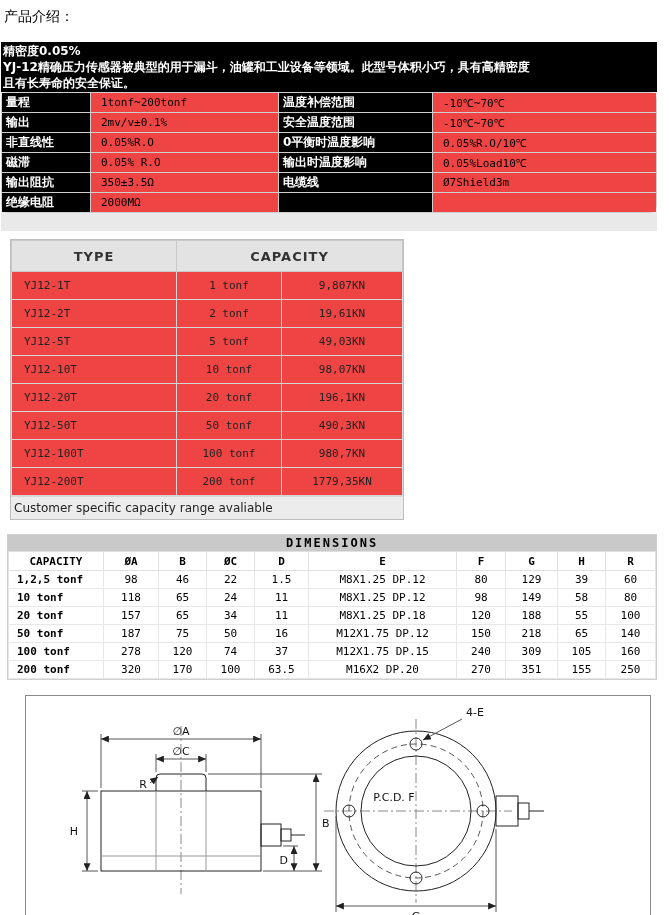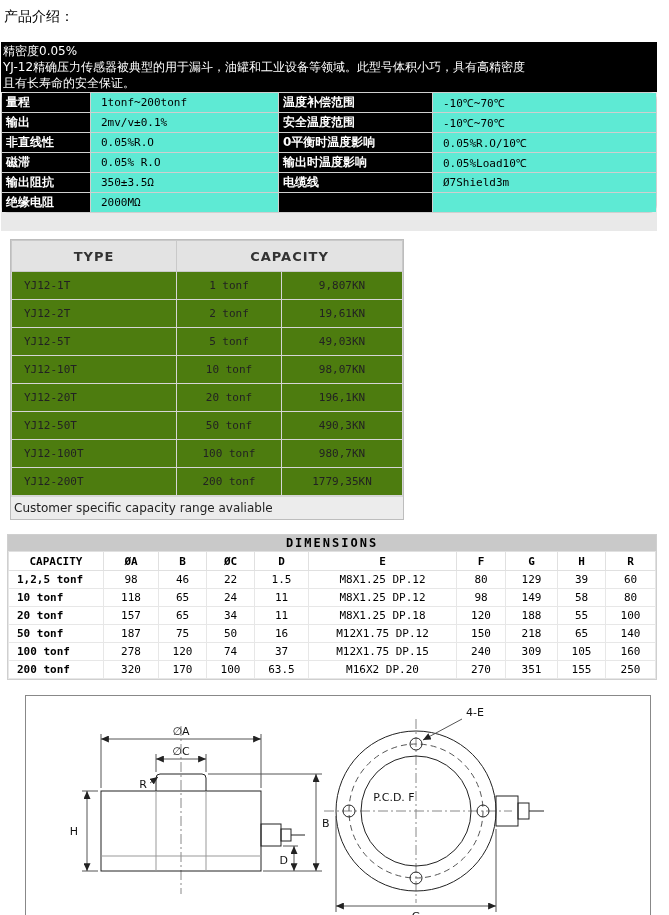--- a/index.html
+++ b/index.html
@@ -1,36 +1,36 @@
 <!DOCTYPE html>
 <html><head>
 <meta charset="utf-8">
 <style>
   html,body{margin:0;padding:0;}
   body{width:669px;height:915px;background:#fff;color:#000;
        font-family:"DejaVu Sans","Liberation Sans",sans-serif;overflow:hidden;}
 
   .intro{font-size:14px;padding:8px 0 0 4px;}
 
-  .desc{margin:16px 12px 0 1px;background:#000;color:#fff;font-weight:normal;
+  .desc{margin:16px 12px 0 1px;background:#000;color:#fff;font-weight:bold;
         font-size:12px;line-height:16px;padding:1px 2px;}
 
   .spec-wrap{margin:0 12px 0 1px;background:#e9e9e9;padding-bottom:18px;}
   .spec-table{border-collapse:separate;border-spacing:1px;background:#cfcfcf;
               width:100%;table-layout:fixed;font-size:12px;border-radius:8px;}
   .spec-table th{background:#000;color:#fff;font-weight:bold;text-align:left;
                  padding:1px 4px;height:14px;white-space:nowrap;overflow:hidden;}
-  .spec-table td{background:#5eead4;padding:1px 10px;height:14px;
+  .spec-table td{background:#ef4444;padding:1px 10px;height:14px;
                  white-space:nowrap;overflow:hidden;font-family:"DejaVu Sans Mono",monospace;font-size:11px;}
 
   .cap-wrap{margin:8px 0 0 10px;width:392px;border:1px solid #bdbdbd;}
   .cap-table{width:100%;border-collapse:collapse;table-layout:fixed;font-size:12px;}
   .cap-table th{background:#e3e3e3;border:1px solid #c9c9c9;height:28px;
                 font-size:13px;color:#333;letter-spacing:1px;text-align:center;}
-  .cap-table td{border:1px solid #d6d6d6;height:25px;background:#4d7c0f;color:#222;
+  .cap-table td{border:1px solid #d6d6d6;height:25px;background:#ef4444;color:#222;
                 font-family:"DejaVu Sans Mono",monospace;font-size:11px;}
   .cap-table td.type{padding-left:12px;text-align:left;}
   .cap-table td.c{text-align:center;}
   .cap-footer{background:#ececec;font-size:12px;padding:4px 3px;color:#222;border-top:1px solid #d6d6d6;}
 
   .dim-section{margin:14px 12px 0 7px;border:1px solid #cfcfcf;}
   .dim-title{background:#c9c9c9;text-align:center;font-weight:bold;font-size:12px;
              height:16px;line-height:16px;letter-spacing:2px;
              font-family:"DejaVu Sans Mono",monospace;}
   .dim-table{width:100%;border-collapse:collapse;table-layout:fixed;font-size:11px;

